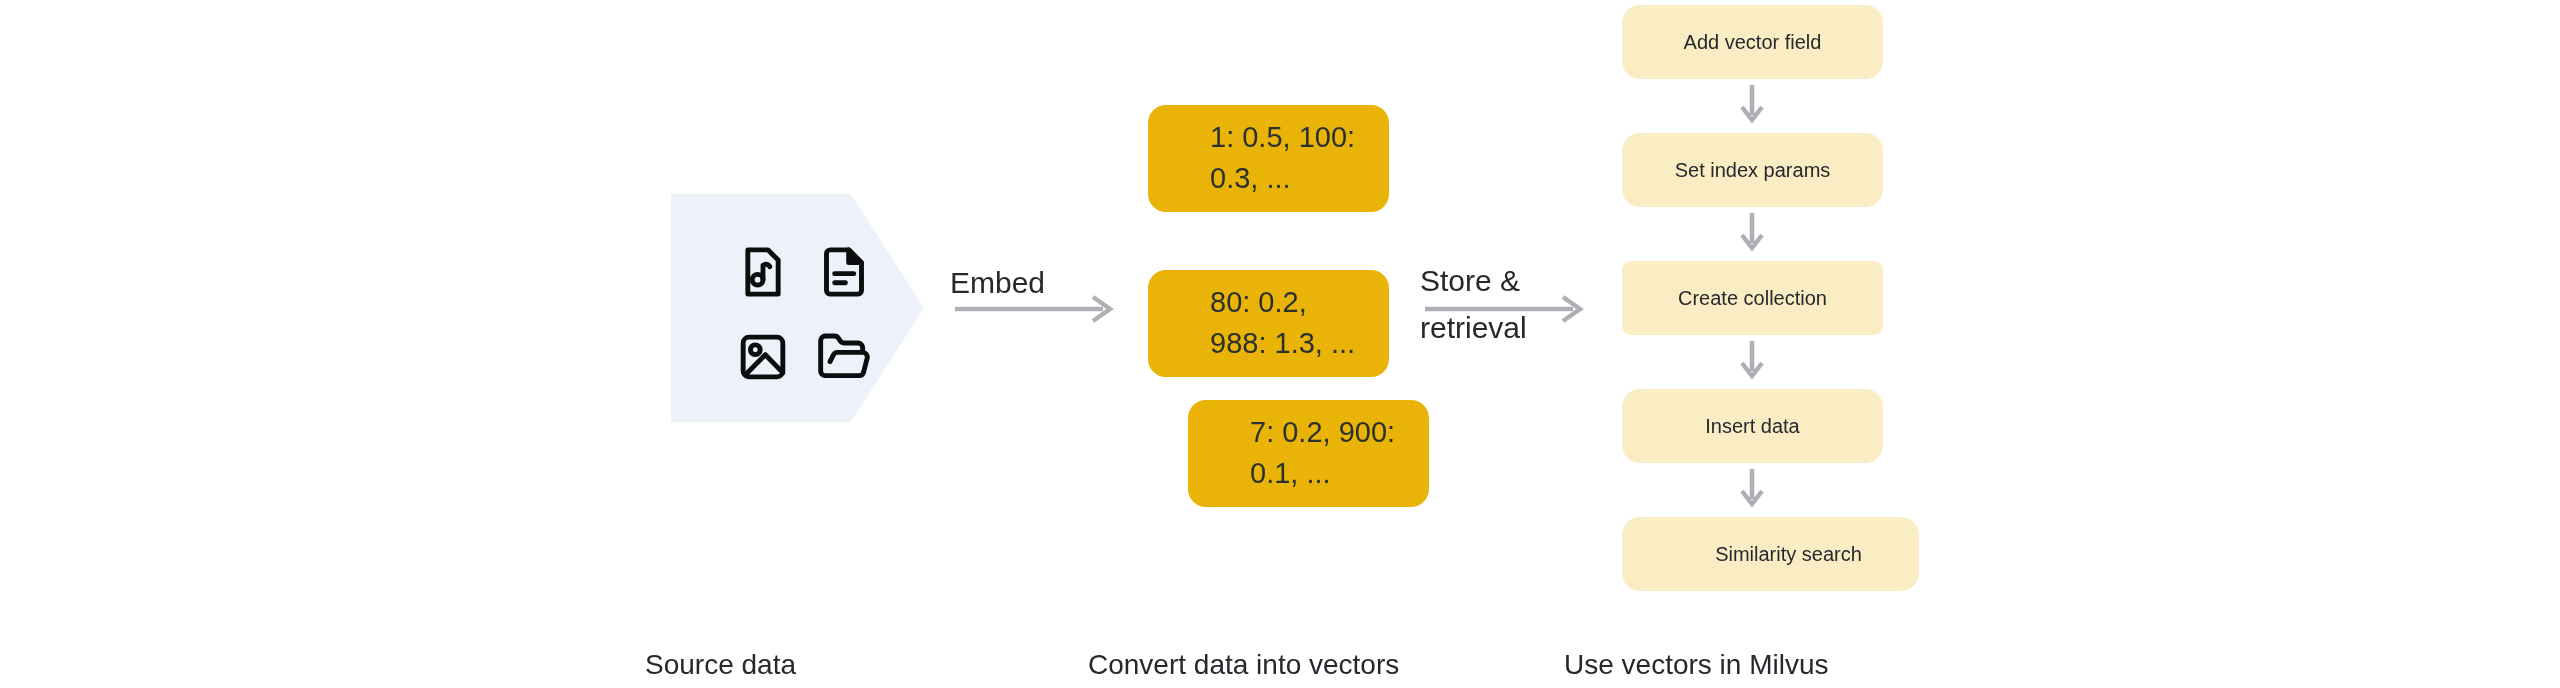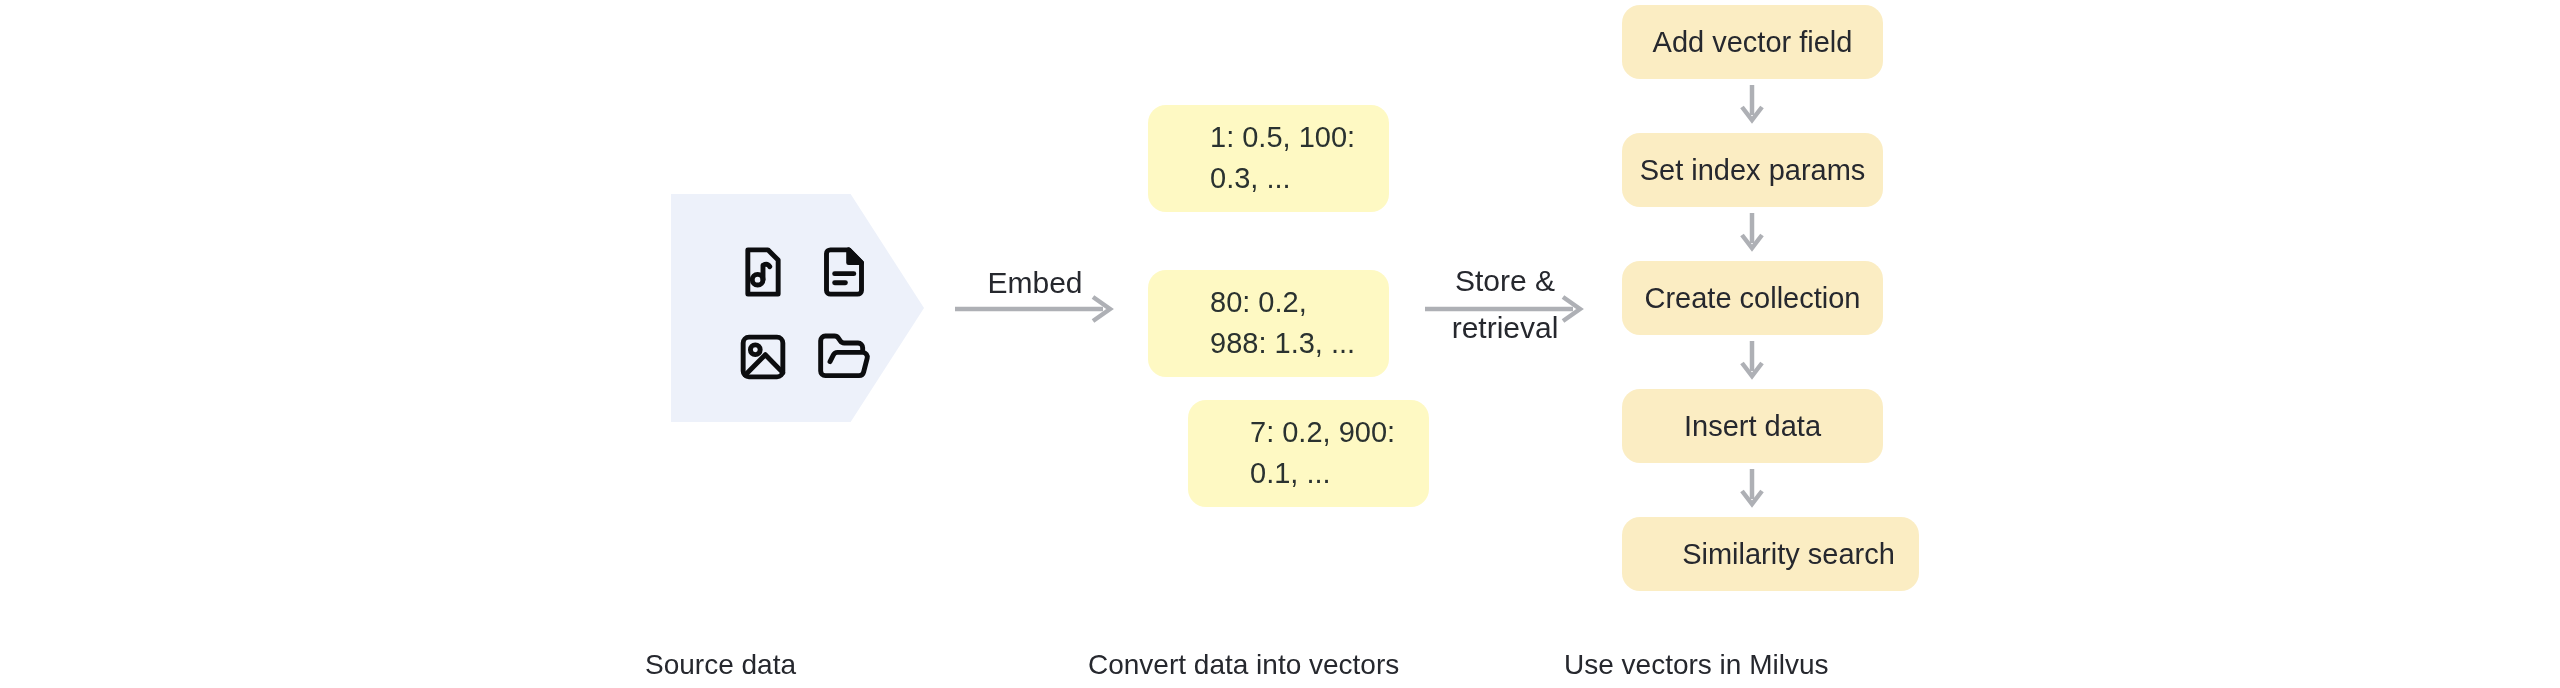--- a/index.html
+++ b/index.html
@@ -23,38 +23,38 @@
     column-gap:25px;row-gap:29px;
   }
   .icon-grid svg{display:block;width:56px;height:56px;stroke:#0c0d0f;fill:none;
     stroke-width:2.1;stroke-linecap:round;stroke-linejoin:round;}
   .icon-grid svg .fill{fill:#0c0d0f;stroke:#0c0d0f;}
   
   .h-arrow, .v-arrow{position:absolute;overflow:visible;}
   .h-arrow line,.h-arrow polyline,.v-arrow line,.v-arrow polyline{
     stroke:#aeb0b5;stroke-width:4.5;fill:none;}
   .arrow-label{
-    position:absolute;font-size:30px;line-height:34px;text-align:center;width:170px;
+    position:absolute;font-size:30px;line-height:34px;text-align:left;width:170px;
   }
   
   .vec-box{
     position:absolute;left:1148px;width:241px;height:107px;
-    background:#fef9c3;border-radius:18px;
+    background:#eab308;border-radius:18px;
     font-size:29px;line-height:41px;color:#2a3230;
     padding:12px 0 0 62px;box-sizing:border-box;
   }
   .vec-0{top:105px;} .vec-1{top:270px;} .vec-2{top:400px;margin-left:40px;}
   
   .step-box{
     position:absolute;left:1622px;width:261px;height:74px;
     background:#fbedc3;border-radius:18px;
     display:flex;align-items:center;justify-content:center;
-    font-size:29px;
+    font-size:20px;
   }
-  .step-0{top:5px;} .step-1{top:133px;} .step-2{top:261px;} .step-3{top:389px;} .step-4{top:517px;padding-left:36px;}
+  .step-0{top:5px;} .step-1{top:133px;} .step-2{top:261px;border-radius:9px;} .step-3{top:389px;} .step-4{top:517px;padding-left:36px;}
   .down-0{top:83px;} .down-1{top:211px;} .down-2{top:339px;} .down-3{top:467px;}
   .v-arrow{left:1739px;width:26px;height:46px;}
   
   .caption{position:absolute;top:649px;font-size:28px;text-align:left;}
   .caption-source{left:645px;width:300px;}
   .caption-vectors{left:1088px;width:404px;}
   .caption-milvus{left:1564px;width:404px;}
   
   .embed-label{left:950px;top:266px;}
   .embed-arrow{left:953px;top:293px;width:165px;height:32px;}

